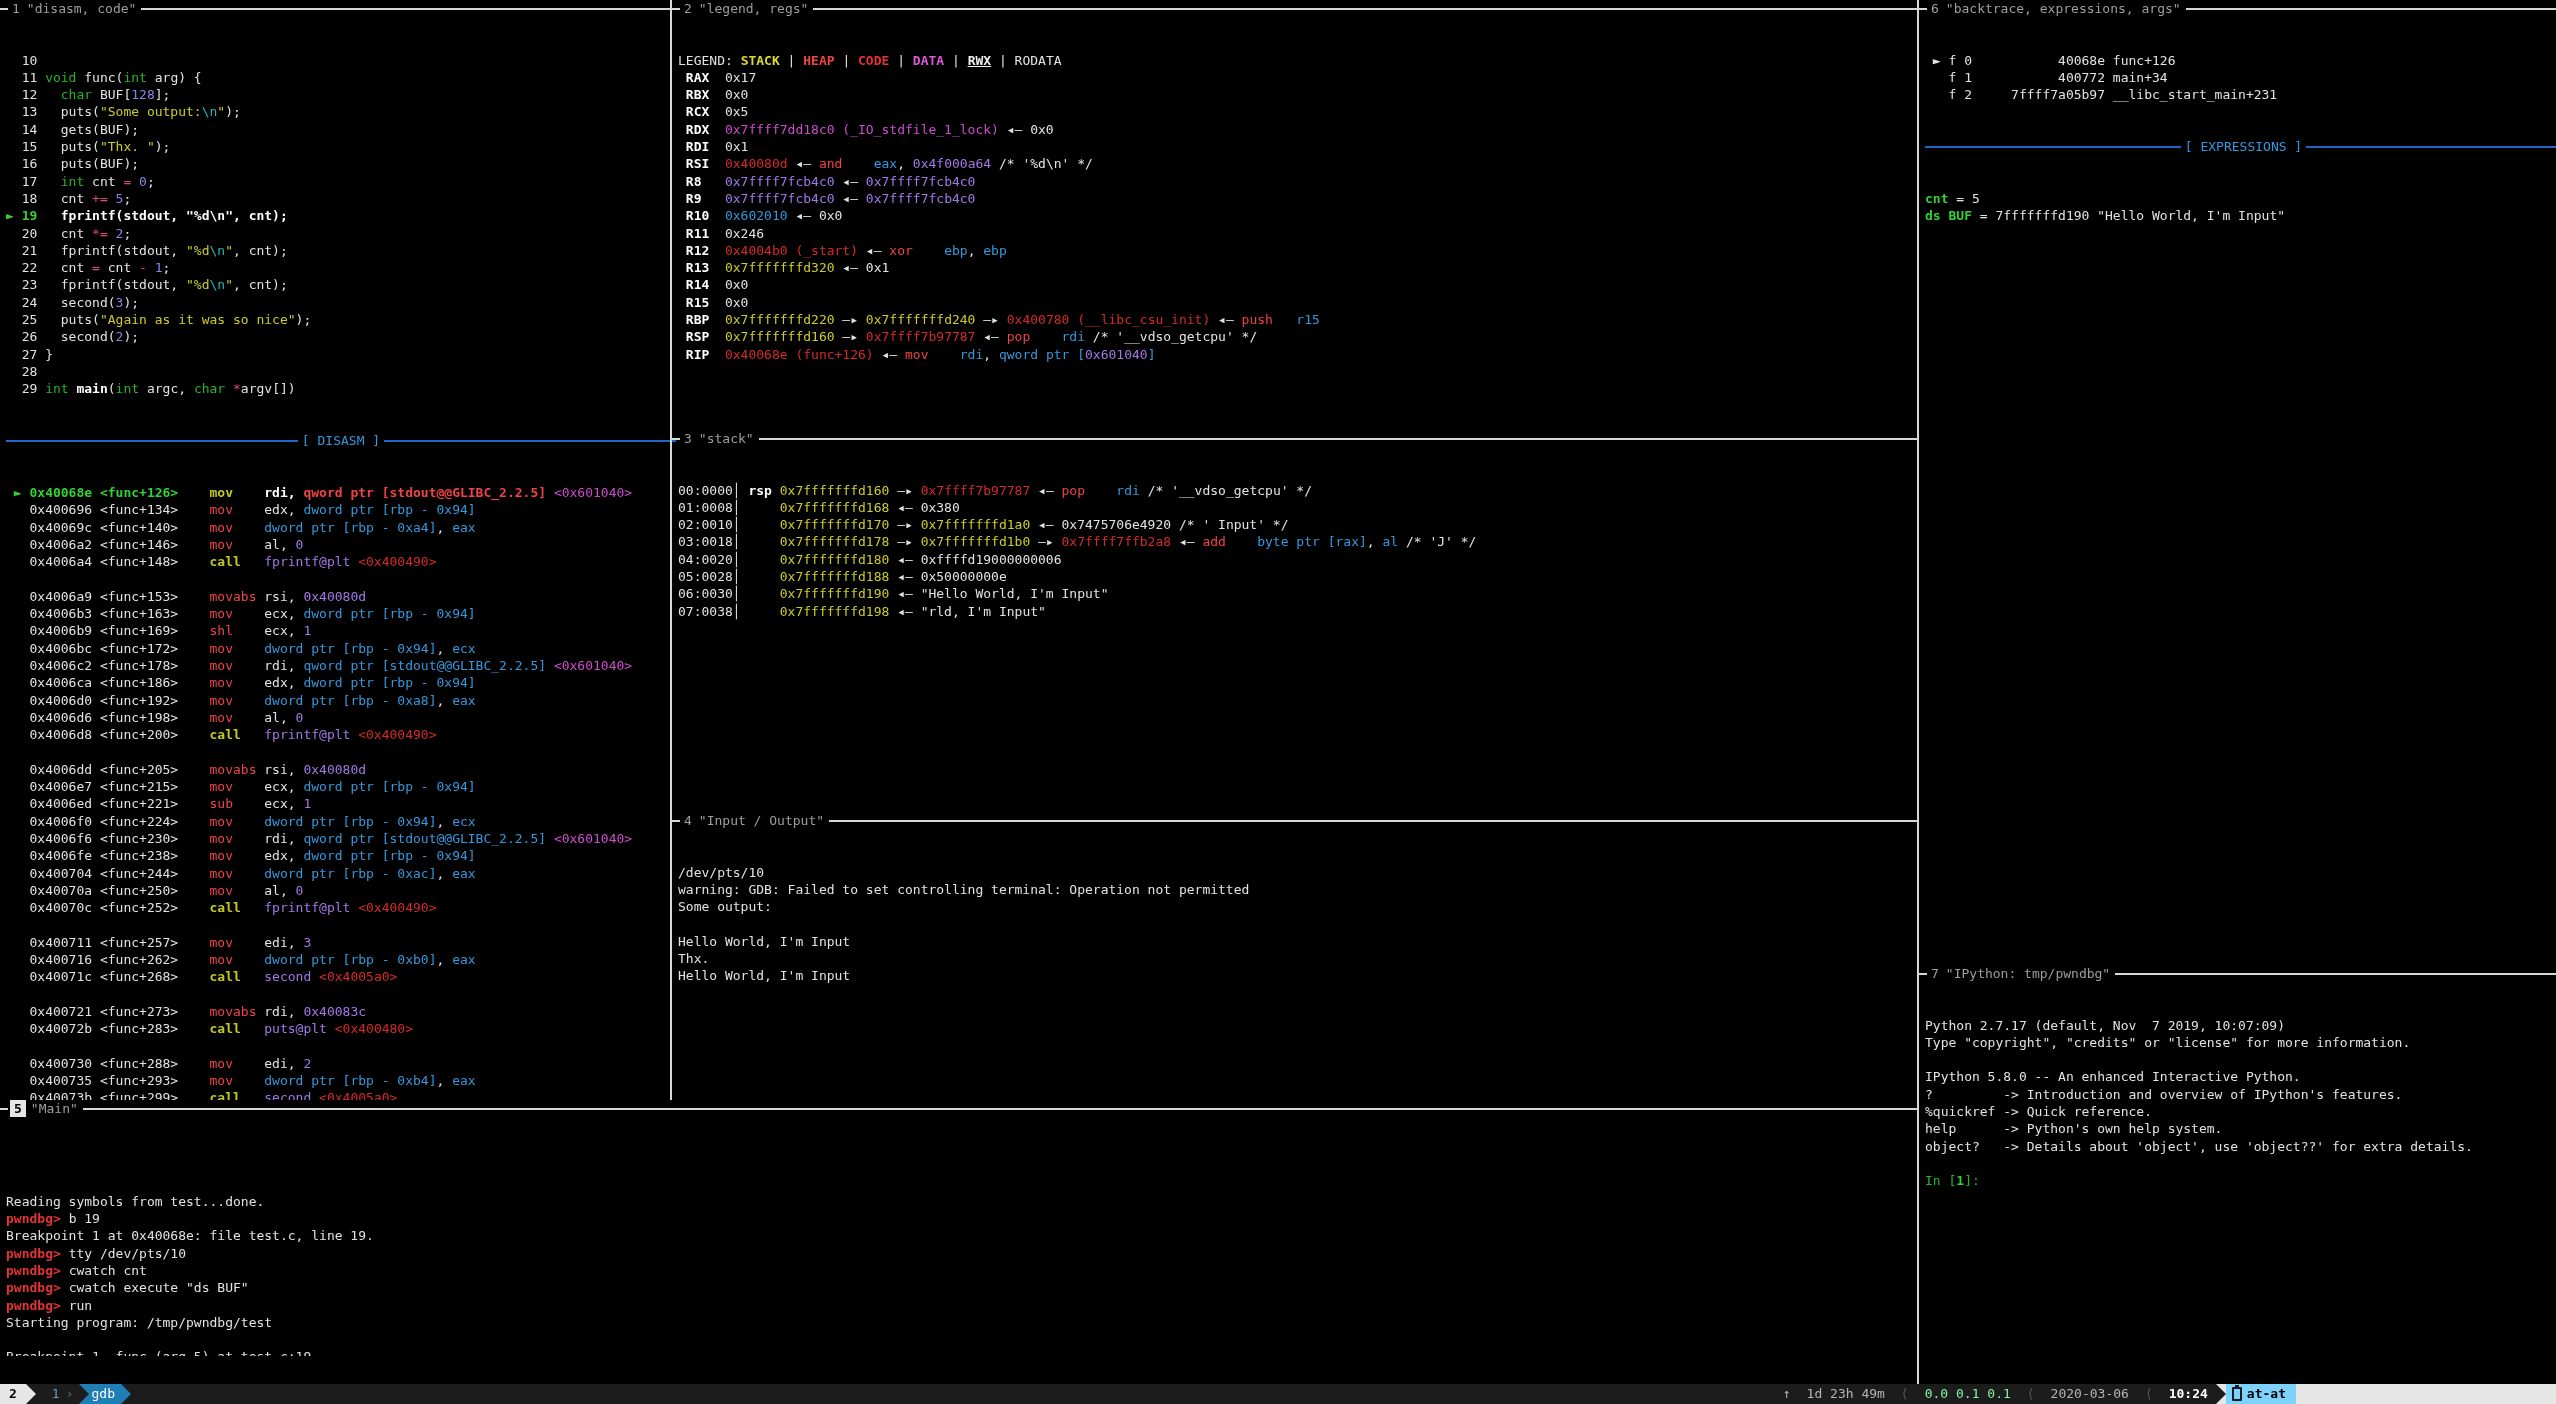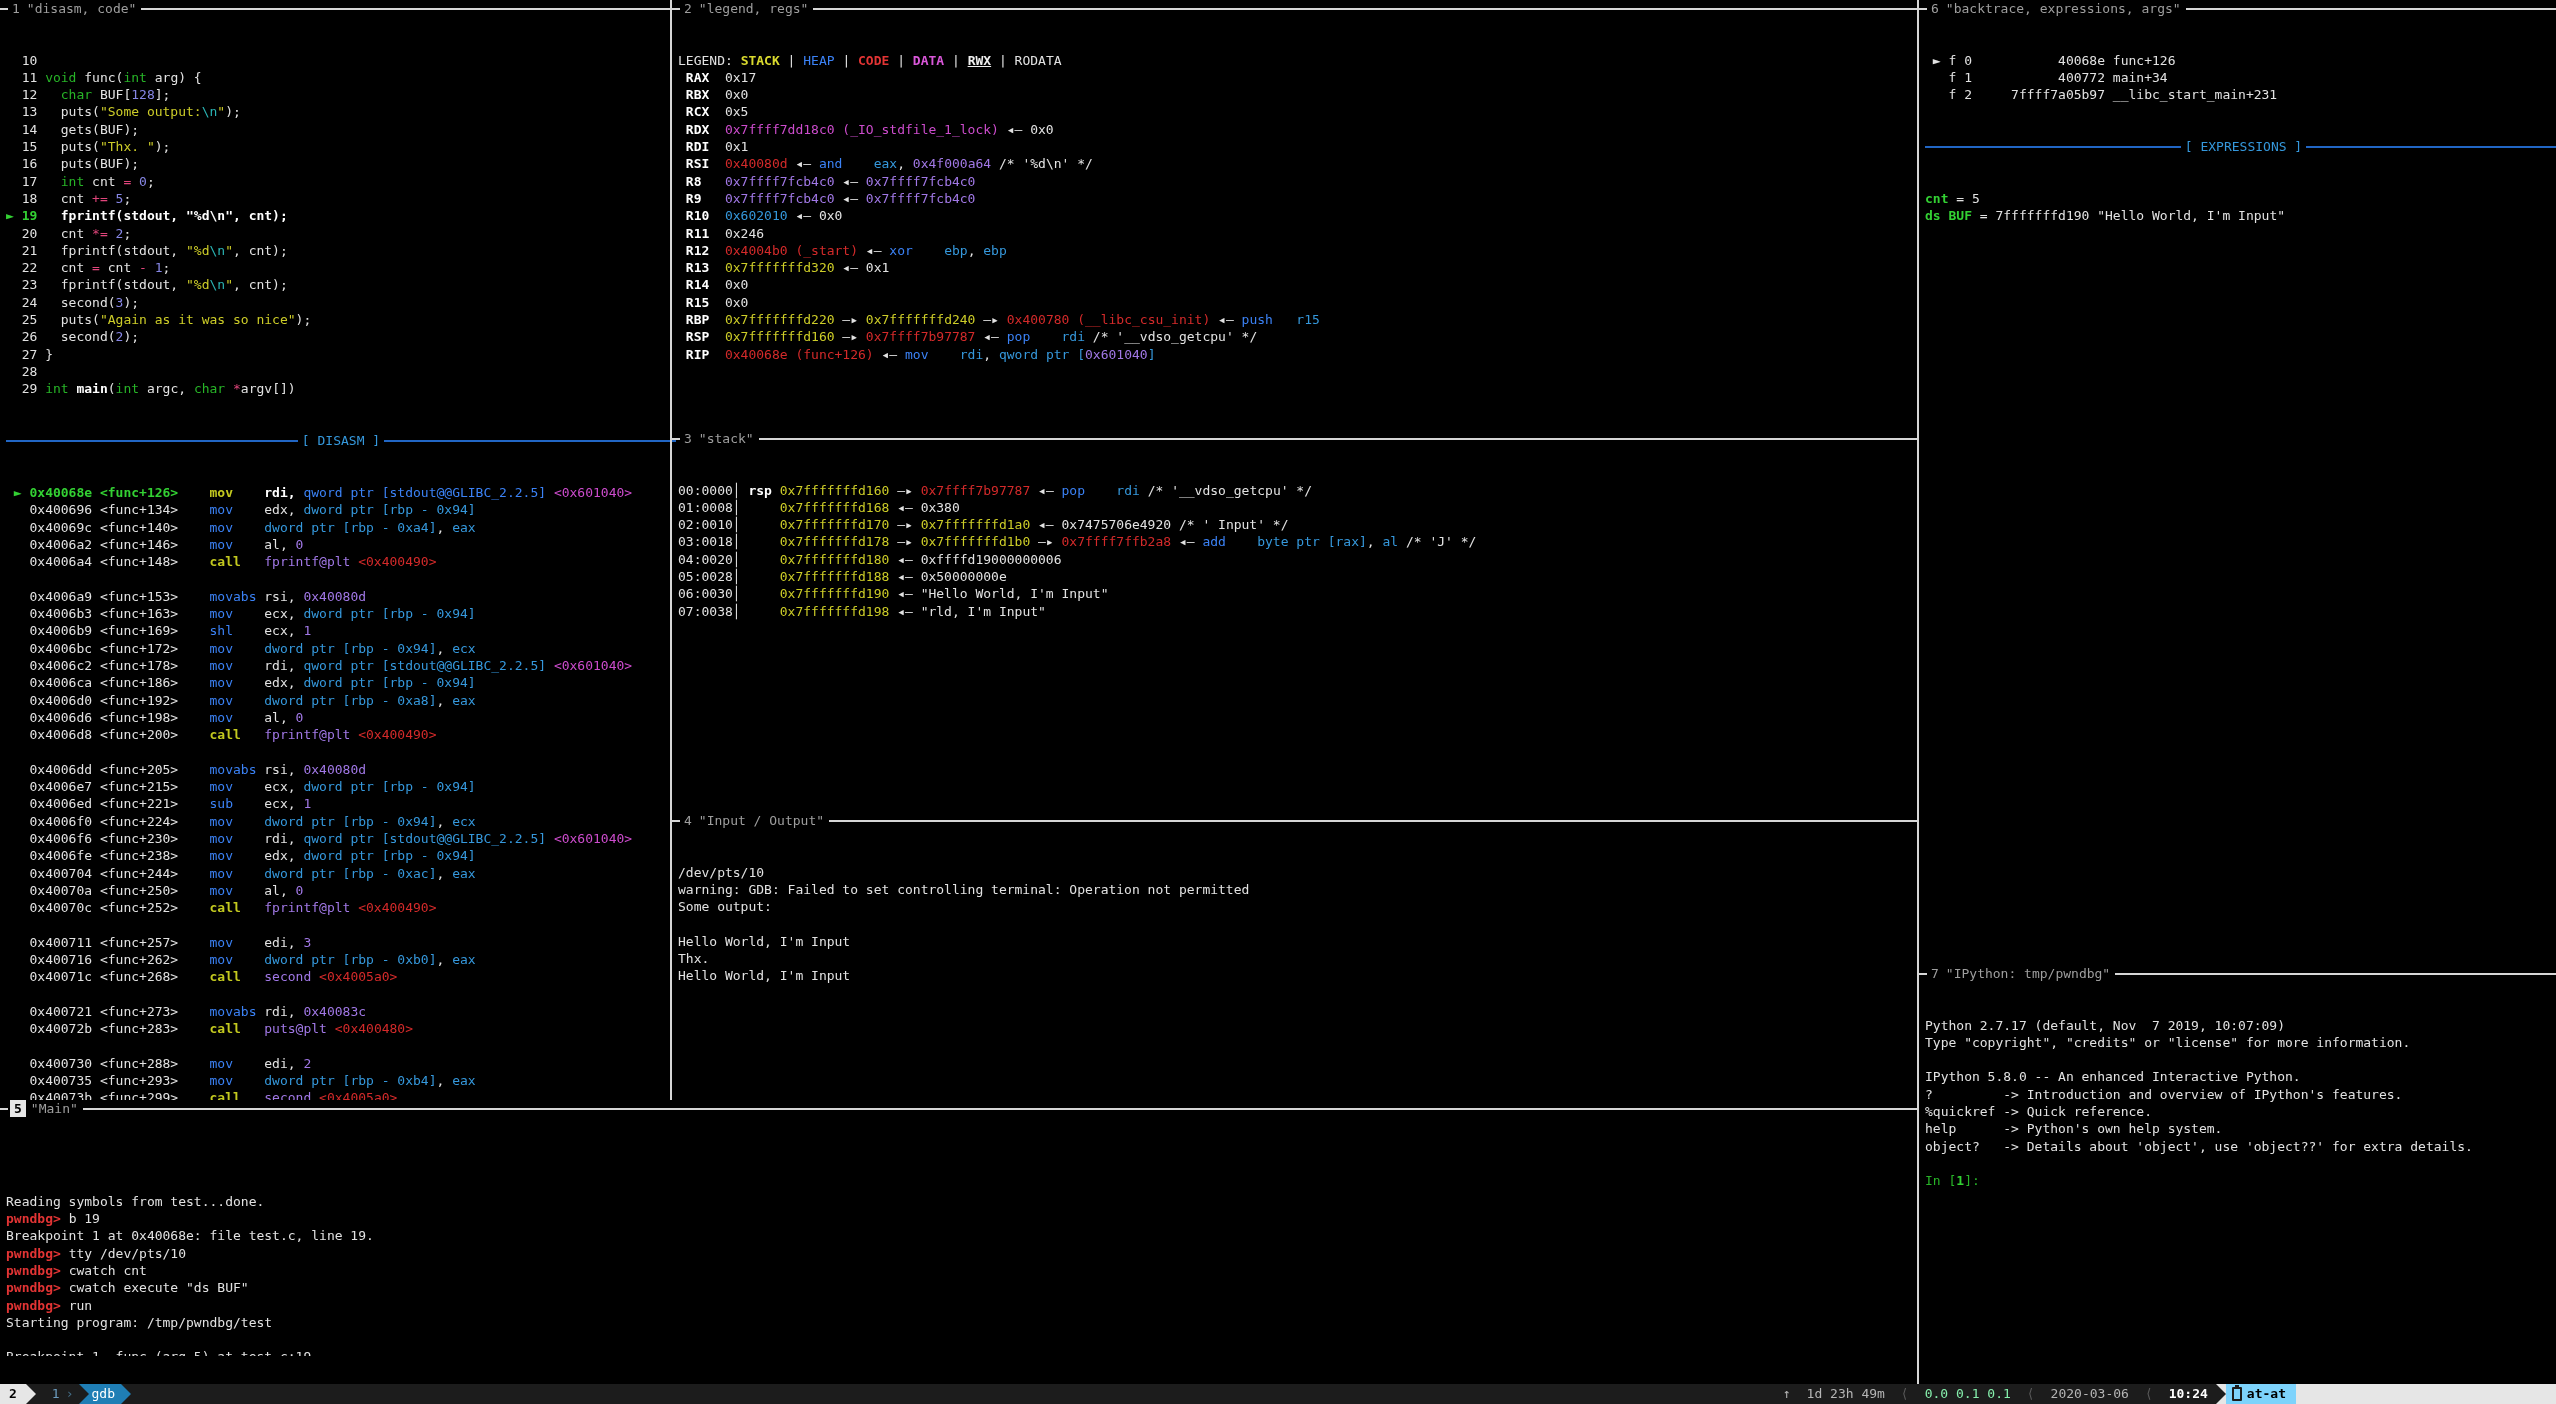--- a/index.html
+++ b/index.html
@@ -9,26 +9,26 @@
         color:#e2e2e2;white-space:pre;}
   .lines{white-space:pre;}
   .tl{height:17.3px;white-space:pre;}
   
   .c-w{color:#e2e2e2}
   .c-W{color:#ffffff;font-weight:bold}
   .c-g{color:#27b427}
   .c-G{color:#33d133;font-weight:bold}
   .c-y{color:#cdcd28}
   .c-Y{color:#dada2e;font-weight:bold}
-  .c-o{color:#3b82f6}
+  .c-o{color:#ef4444}
   .c-O{color:#c3c91f;font-weight:bold}
   .c-r{color:#d42a2a}
   .c-R{color:#e23434;font-weight:bold}
   .c-b{color:#3598dc}
-  .c-B{color:#3b82f6;font-weight:normal}
+  .c-B{color:#ef4444;font-weight:bold}
   .c-p{color:#a178e6}
   .c-m{color:#cd4ccd}
   .c-M{color:#d957d9;font-weight:bold}
   .c-c{color:#2ab5b5}
   .c-P{color:#e0457b}
   .c-n{color:#8787e6}
   .c-u{color:#f0f0f0;text-decoration:underline;font-weight:bold}
   
   .vborder{position:absolute;width:2px;background:#d6d6d6;}
   .h-border{position:absolute;height:17px;display:flex;align-items:center;

